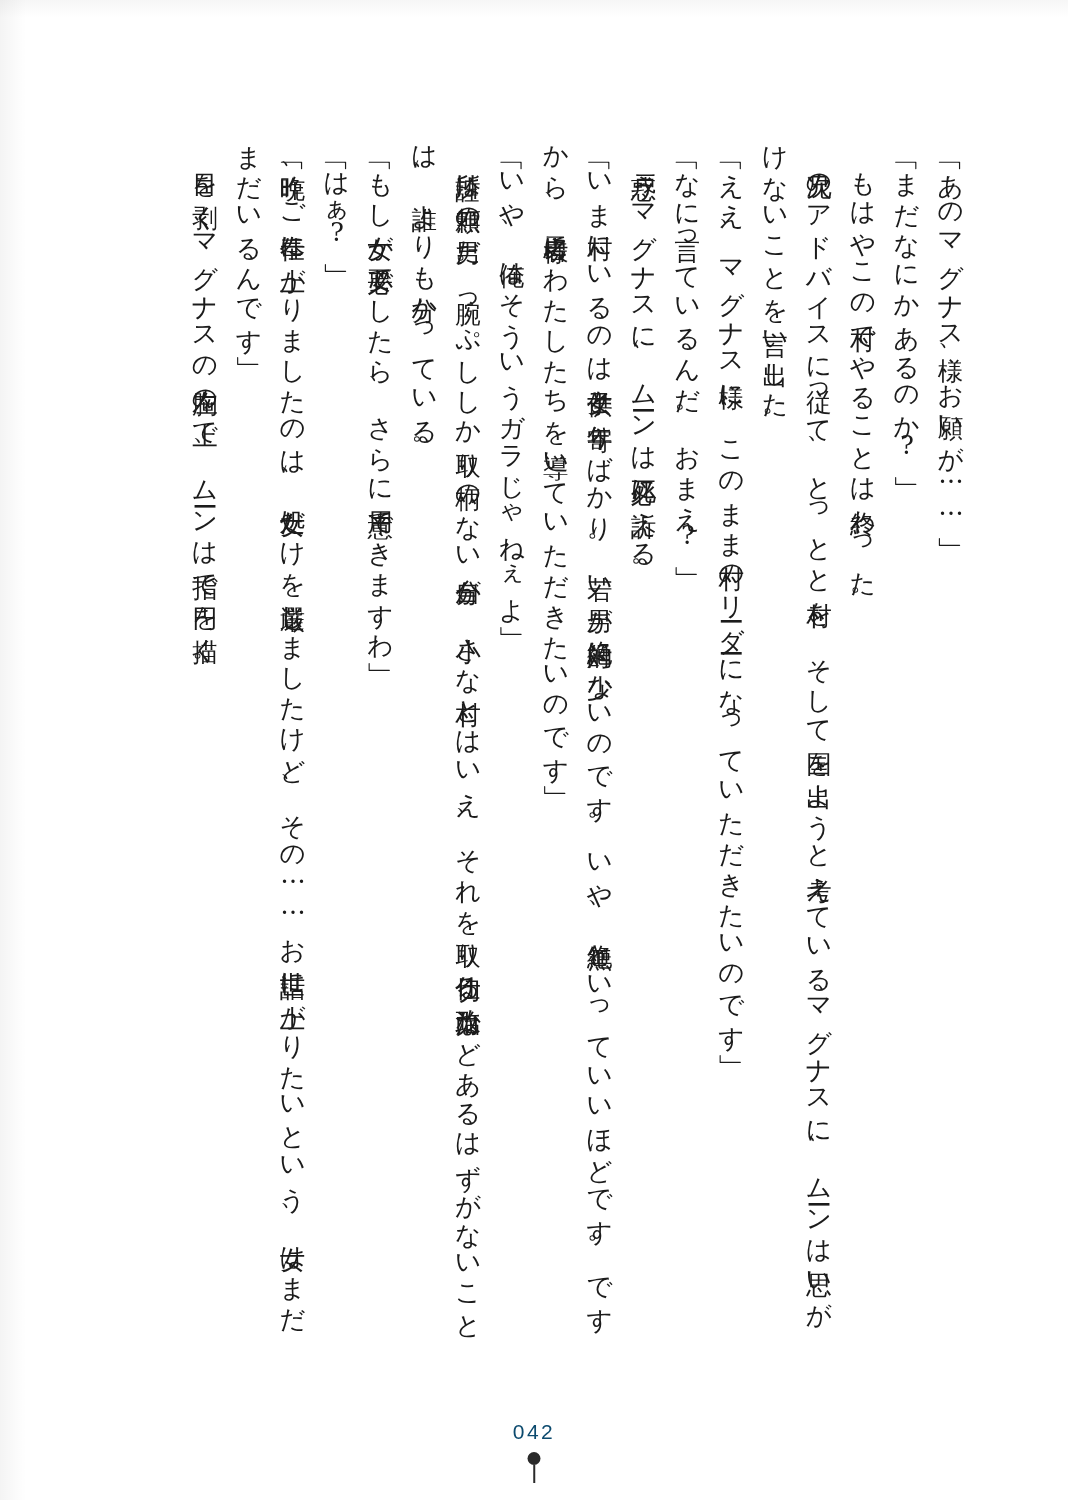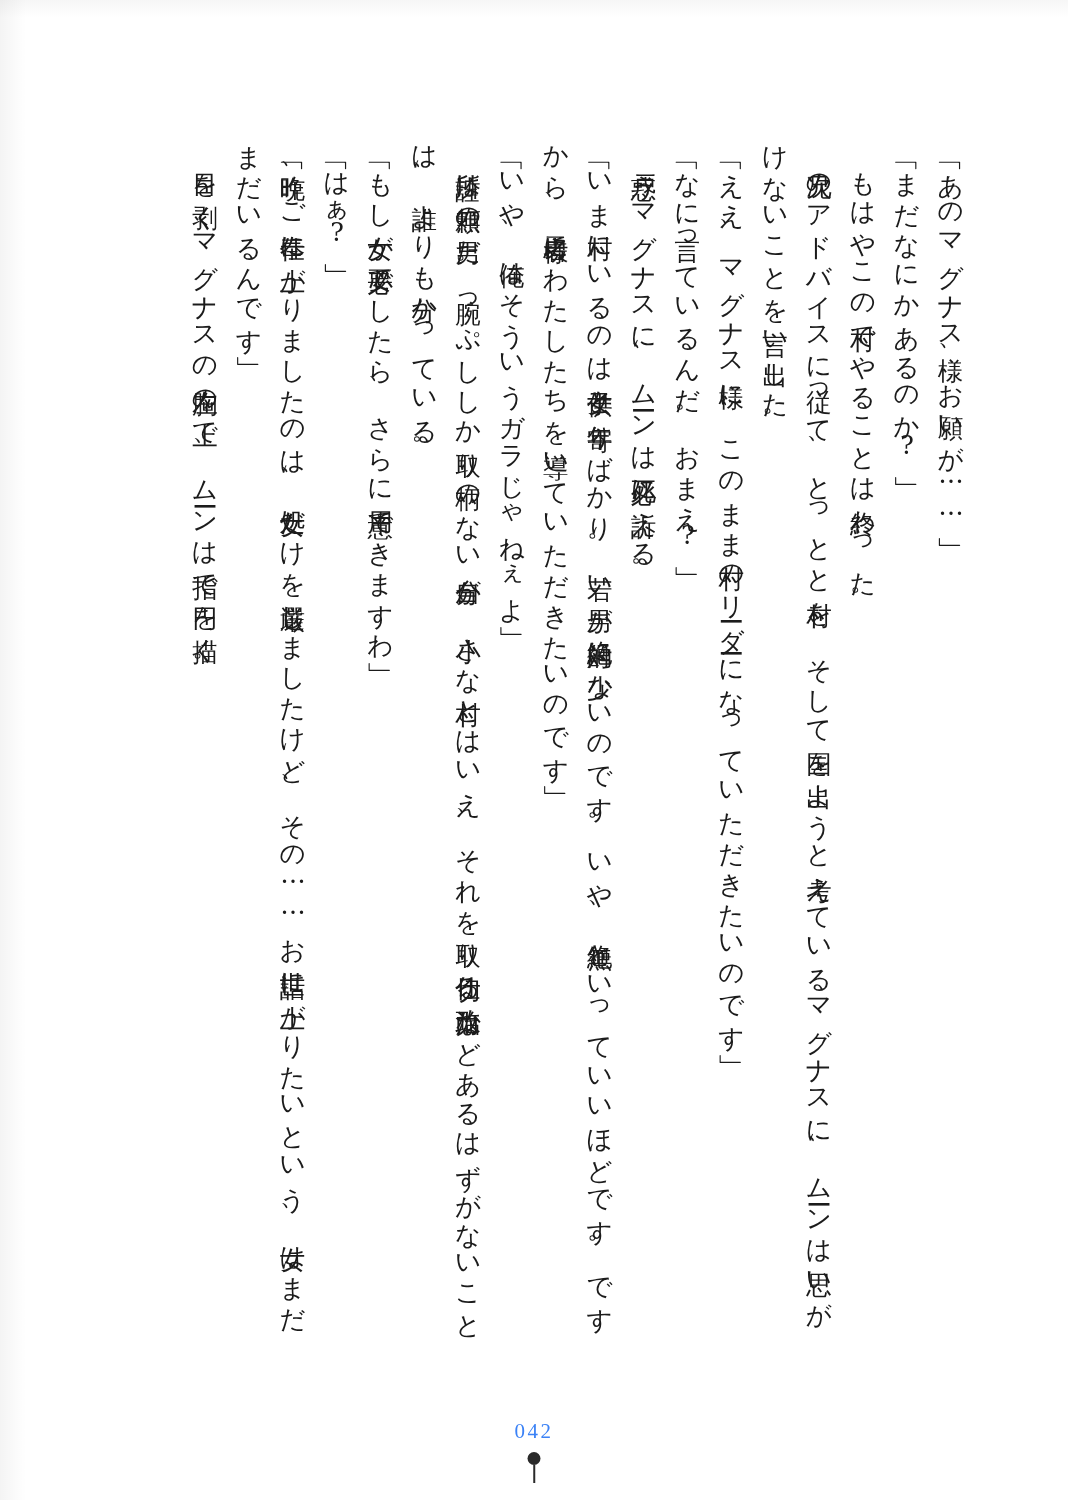--- a/index.html
+++ b/index.html
@@ -44,22 +44,22 @@
 
   
   .page-number {
     position: absolute;
     left: 0;
     right: 0;
     bottom: 56px;
     text-align: center;
     font-size: 21px;
     letter-spacing: 0.12em;
-    color: #3b82f6;
-    font-family: Liberation Serif, serif;
+    color: #0c4a6e;
+    font-family: Liberation Sans, sans-serif;
     margin-top: 36px;
   }
 
   
   .foot-mark {
     position: absolute;
     left: 50%;
     bottom: 18px;
     transform: translateX(-50%);
     width: 14px;

